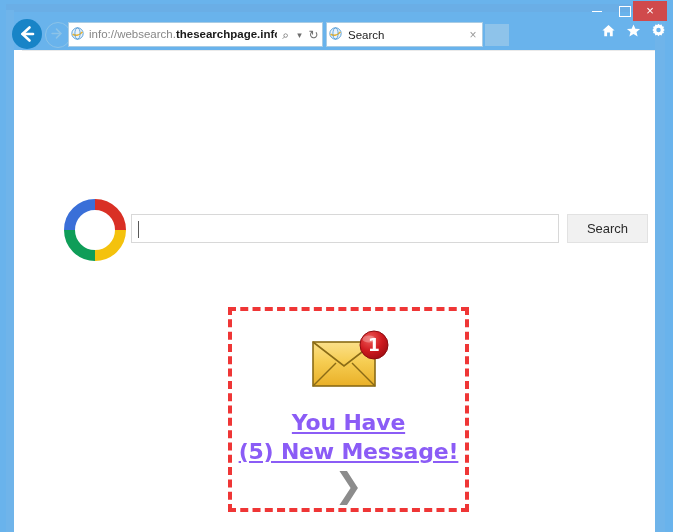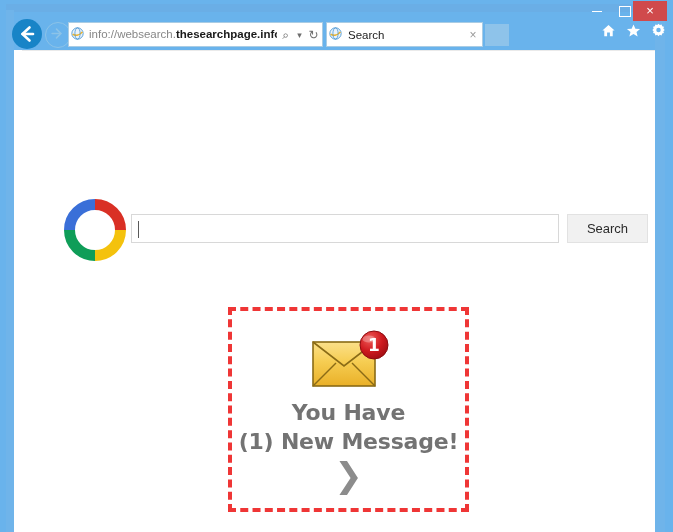--- a/index.html
+++ b/index.html
@@ -247,27 +247,28 @@
     cursor: pointer;
     text-align: center;
   }
   #envelope-wrap {
     position: relative;
     width: 88px;
     height: 62px;
     margin: 19px auto 0;
   }
   #message-heading {
-    margin-top: 6px;
+    margin-top: 16px;
     font-family: "DejaVu Sans", sans-serif;
     font-size: 22px;
     font-weight: bold;
-    color: #737373;
+    color: #8b5cf6;
     line-height: 29px;
     letter-spacing: -0.2px;
+    text-decoration: underline;
   }
   #message-chevron {
     margin-top: 2px;
     color: #8c8c8c;
     font-size: 34px;
     font-weight: bold;
     line-height: 34px;
     font-family: "DejaVu Sans", sans-serif;
     cursor: pointer;
   }
@@ -398,19 +399,19 @@
           <path d="M8 56 L31 33" fill="none" stroke="#8a6b16" stroke-width="1.4"></path>
           <path d="M70 56 L47 33" fill="none" stroke="#8a6b16" stroke-width="1.4"></path>
           <circle cx="69" cy="15" r="14" fill="url(#badgeGrad)" stroke="#8d0c10" stroke-width="1"></circle>
           <ellipse cx="64" cy="9" rx="6.5" ry="3.6" fill="#ffffff" opacity="0.28"></ellipse>
           <text x="69" y="21" font-family="DejaVu Sans, sans-serif" font-size="17" font-weight="bold" fill="#ffffff" text-anchor="middle">1</text>
         </svg>
       </div>
 
       <div id="message-heading">
         <div>You Have</div>
-        <div>(1) New Message!</div>
+        <div>(5) New Message!</div>
       </div>
 
       <div id="message-chevron">❯</div>
     </div>
   </div>
 </div>
 
 </body></html>

